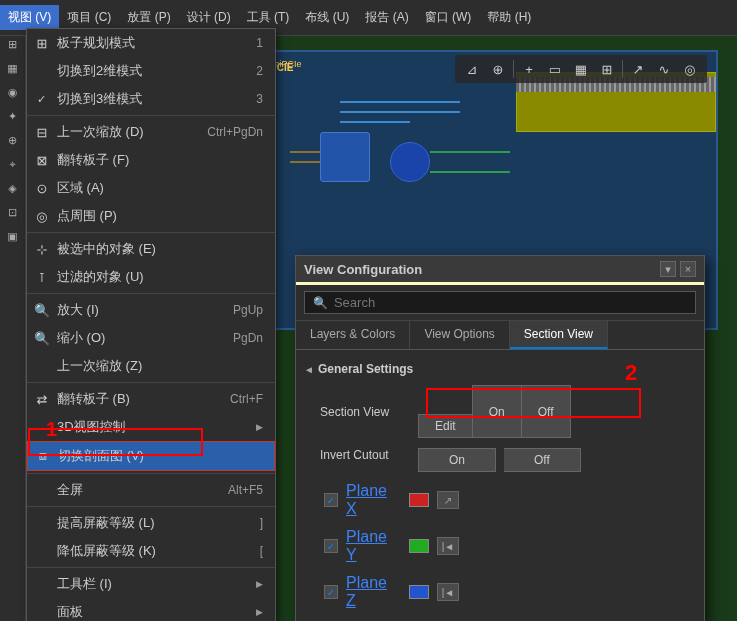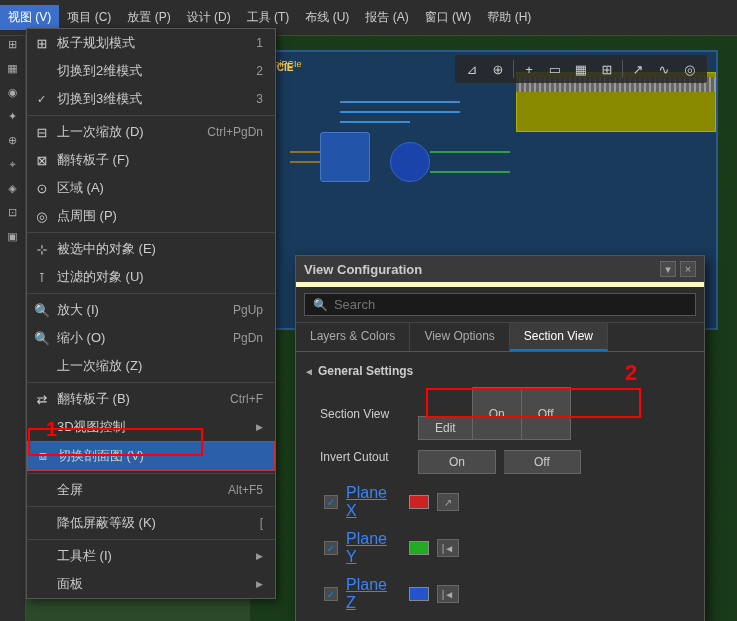--- a/index.html
+++ b/index.html
@@ -254,21 +254,21 @@
       z-index: 150;
       box-shadow: 4px 4px 12px rgba(0,0,0,0.6);
     }
 
     .panel-titlebar {
       display: flex;
       align-items: center;
       justify-content: space-between;
       background: #3a3a3a;
       padding: 5px 8px;
-      border-bottom: 5px solid #fef9c3;
+      border-bottom: 3px solid #fef9c3;
     }
 
     .panel-title {
       color: #cccccc;
       font-size: 13px;
       font-weight: bold;
     }
 
     .panel-controls {
       display: flex;
@@ -643,20 +643,24 @@
     <span class="icon-left">⧈</span>
     <span>切换剖面图 (V)</span>
   </div>
   <div class="dropdown-separator"></div>
   <div class="dropdown-item">
     <span>全屏</span>
     <span class="shortcut">Alt+F5</span>
   </div>
   <div class="dropdown-separator"></div>
   <div class="dropdown-item">
+    <span>提高屏蔽等级 (L)</span>
+    <span class="shortcut">]</span>
+  </div>
+  <div class="dropdown-item">
     <span>降低屏蔽等级 (K)</span>
     <span class="shortcut">[</span>
   </div>
   <div class="dropdown-separator"></div>
   <div class="dropdown-item has-arrow">
     <span>工具栏 (I)</span>
   </div>
   <div class="dropdown-item has-arrow">
     <span>面板</span>
   </div>

